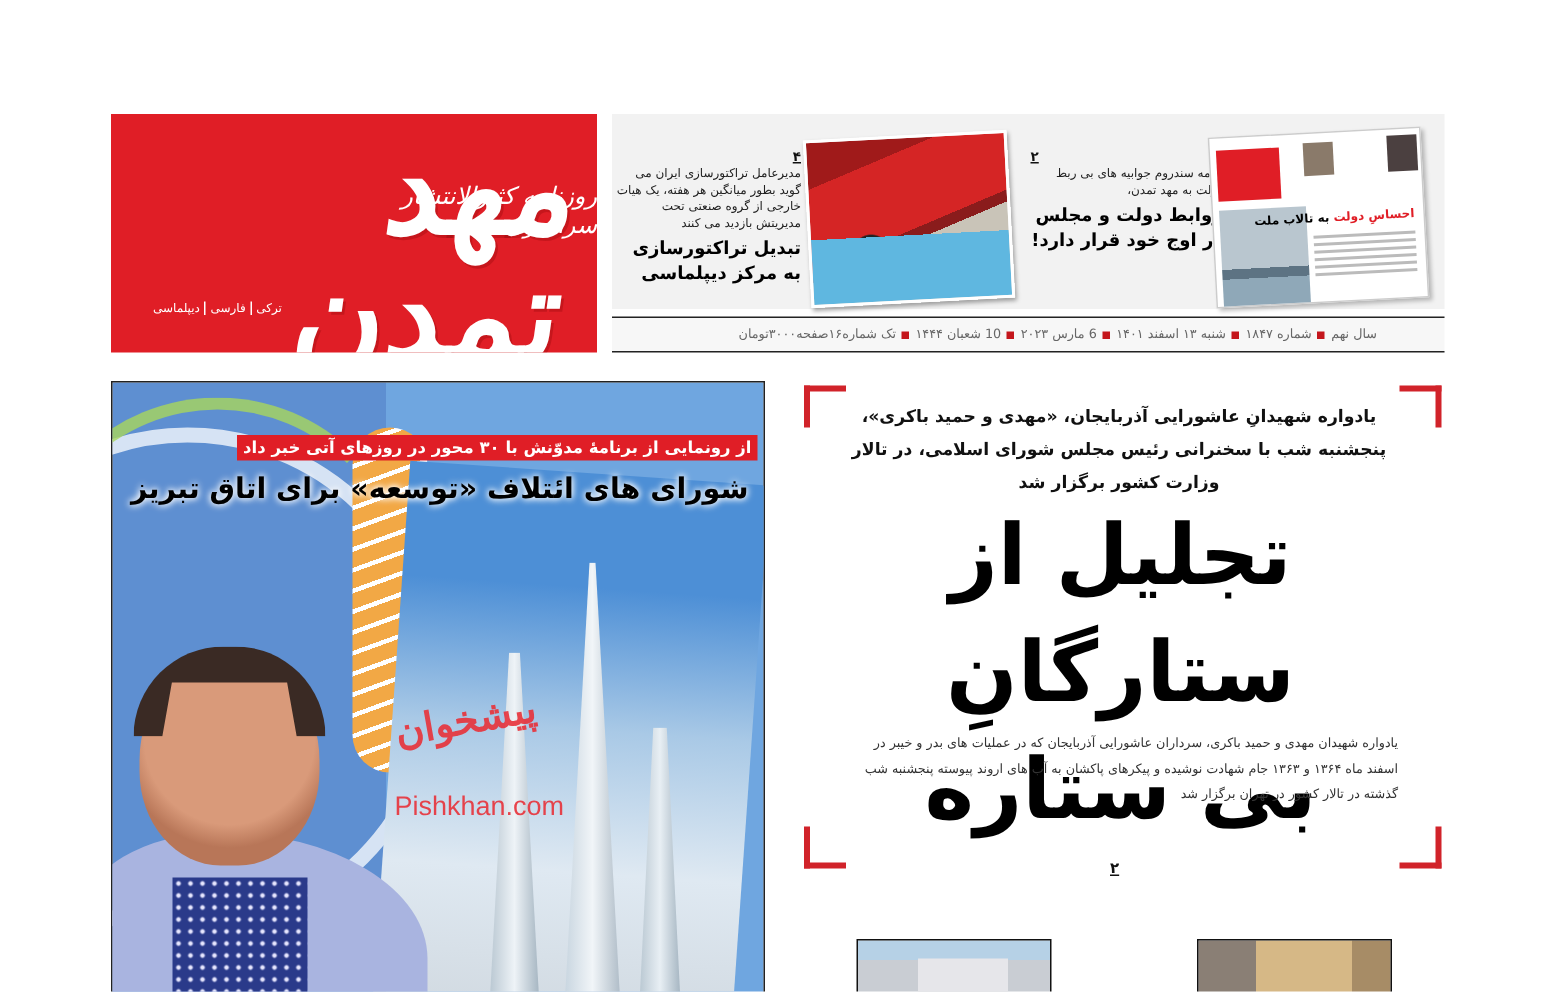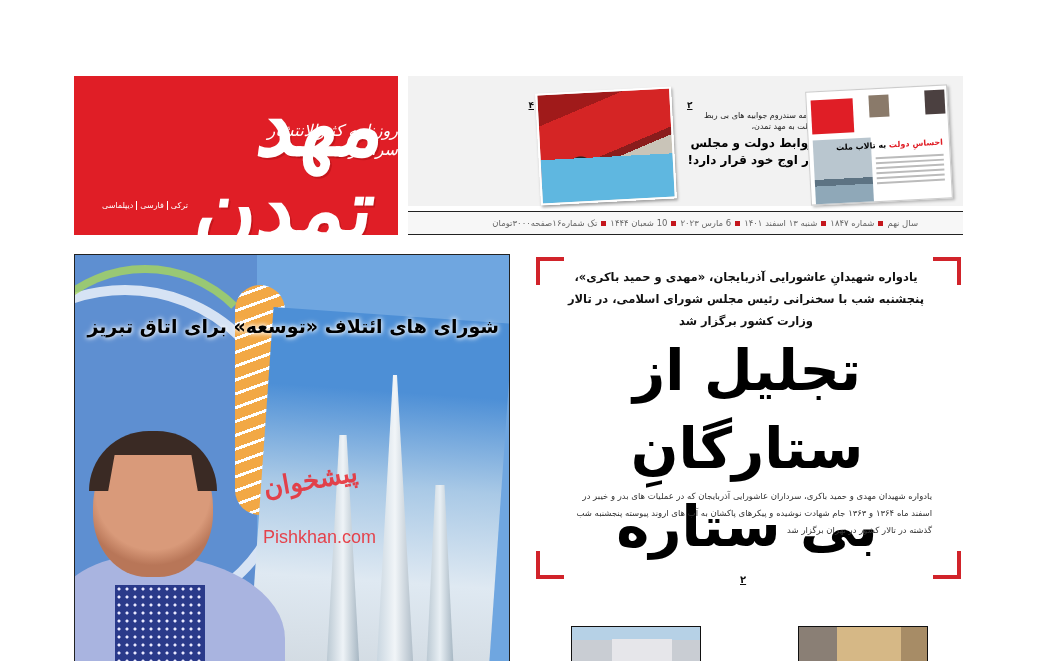--- a/index.html
+++ b/index.html
@@ -175,20 +175,22 @@
       <span>فارسی</span>
       <span class="sep"></span>
       <span>دیپلماسی</span>
     </div>
   </div>
 
   <div class="teaser-strip">
     <div class="teaser" style="left:0; width:272px;">
       <div class="teaser-text" style="right:146px; top:24px; width:124px;">
         <span class="teaser-page">۴</span>
+        <div class="teaser-lead">مدیرعامل تراکتورسازی ایران می گوید بطور میانگین هر هفته، یک هیات خارجی از گروه صنعتی تحت مدیریتش بازدید می کنند</div>
+        <div class="teaser-head">تبدیل تراکتورسازی به مرکز دیپلماسی</div>
       </div>
       <div class="tractor-photo"></div>
     </div>
 
     <div class="teaser" style="left:272px; width:283px;">
       <div class="teaser-text" style="right:148px; top:24px; width:128px;">
         <span class="teaser-page" style="text-align:left;">۲</span>
         <div class="teaser-lead">ادامه سندروم جوابیه های بی ربط دولت به مهد تمدن،</div>
         <div class="teaser-head">روابط دولت و مجلس در اوج خود قرار دارد!</div>
       </div>
@@ -252,16 +254,17 @@
     <div class="tower2"></div>
     <div class="tower"></div>
     <div class="tower3"></div>
     <div class="person-body"></div>
     <div class="person-shirt"></div>
     <div class="person-head"></div>
     <div class="person-hair"></div>
     <div class="watermark">پیشخوان</div>
     <div class="watermark-url">Pishkhan.com</div>
 
+    <div class="feature-kicker k2">از رونمایی از برنامهٔ مدوّنش با ۳۰ محور در روزهای آتی خبر داد</div>
     <div class="feature-headline">شورای های ائتلاف «توسعه» برای اتاق تبریز</div>
   </div>
 
 </div>
 
 </body></html>

